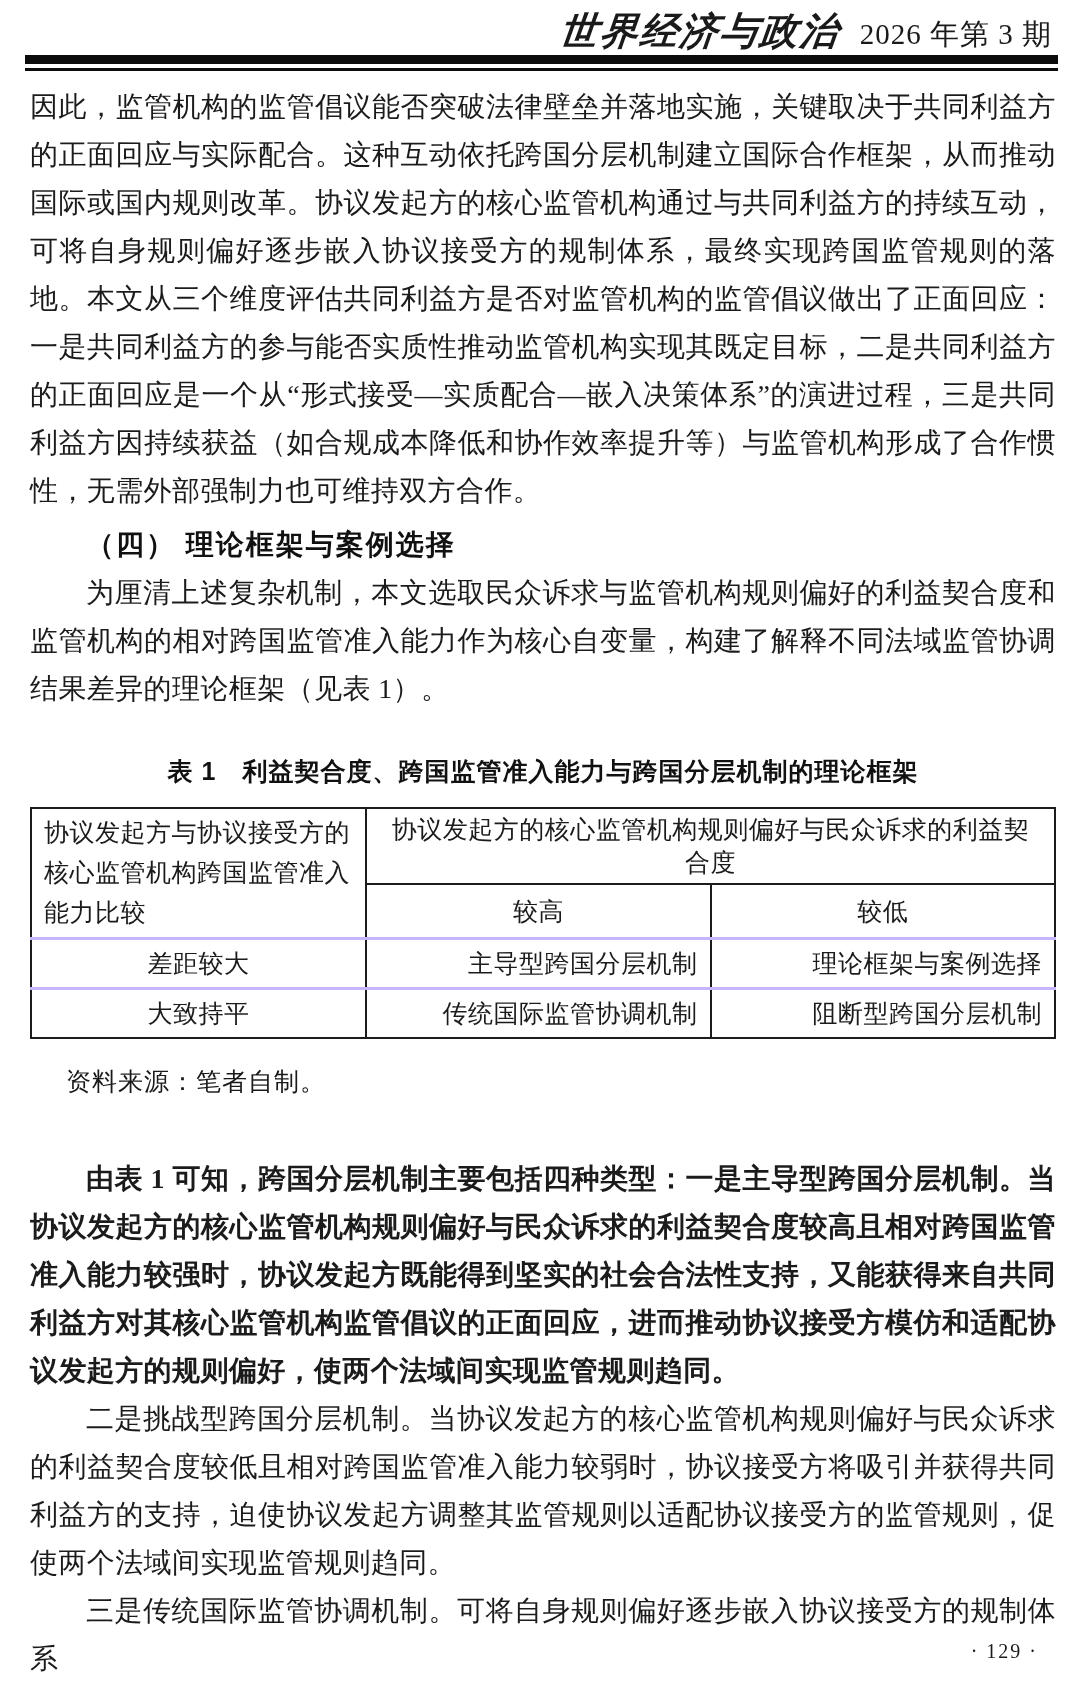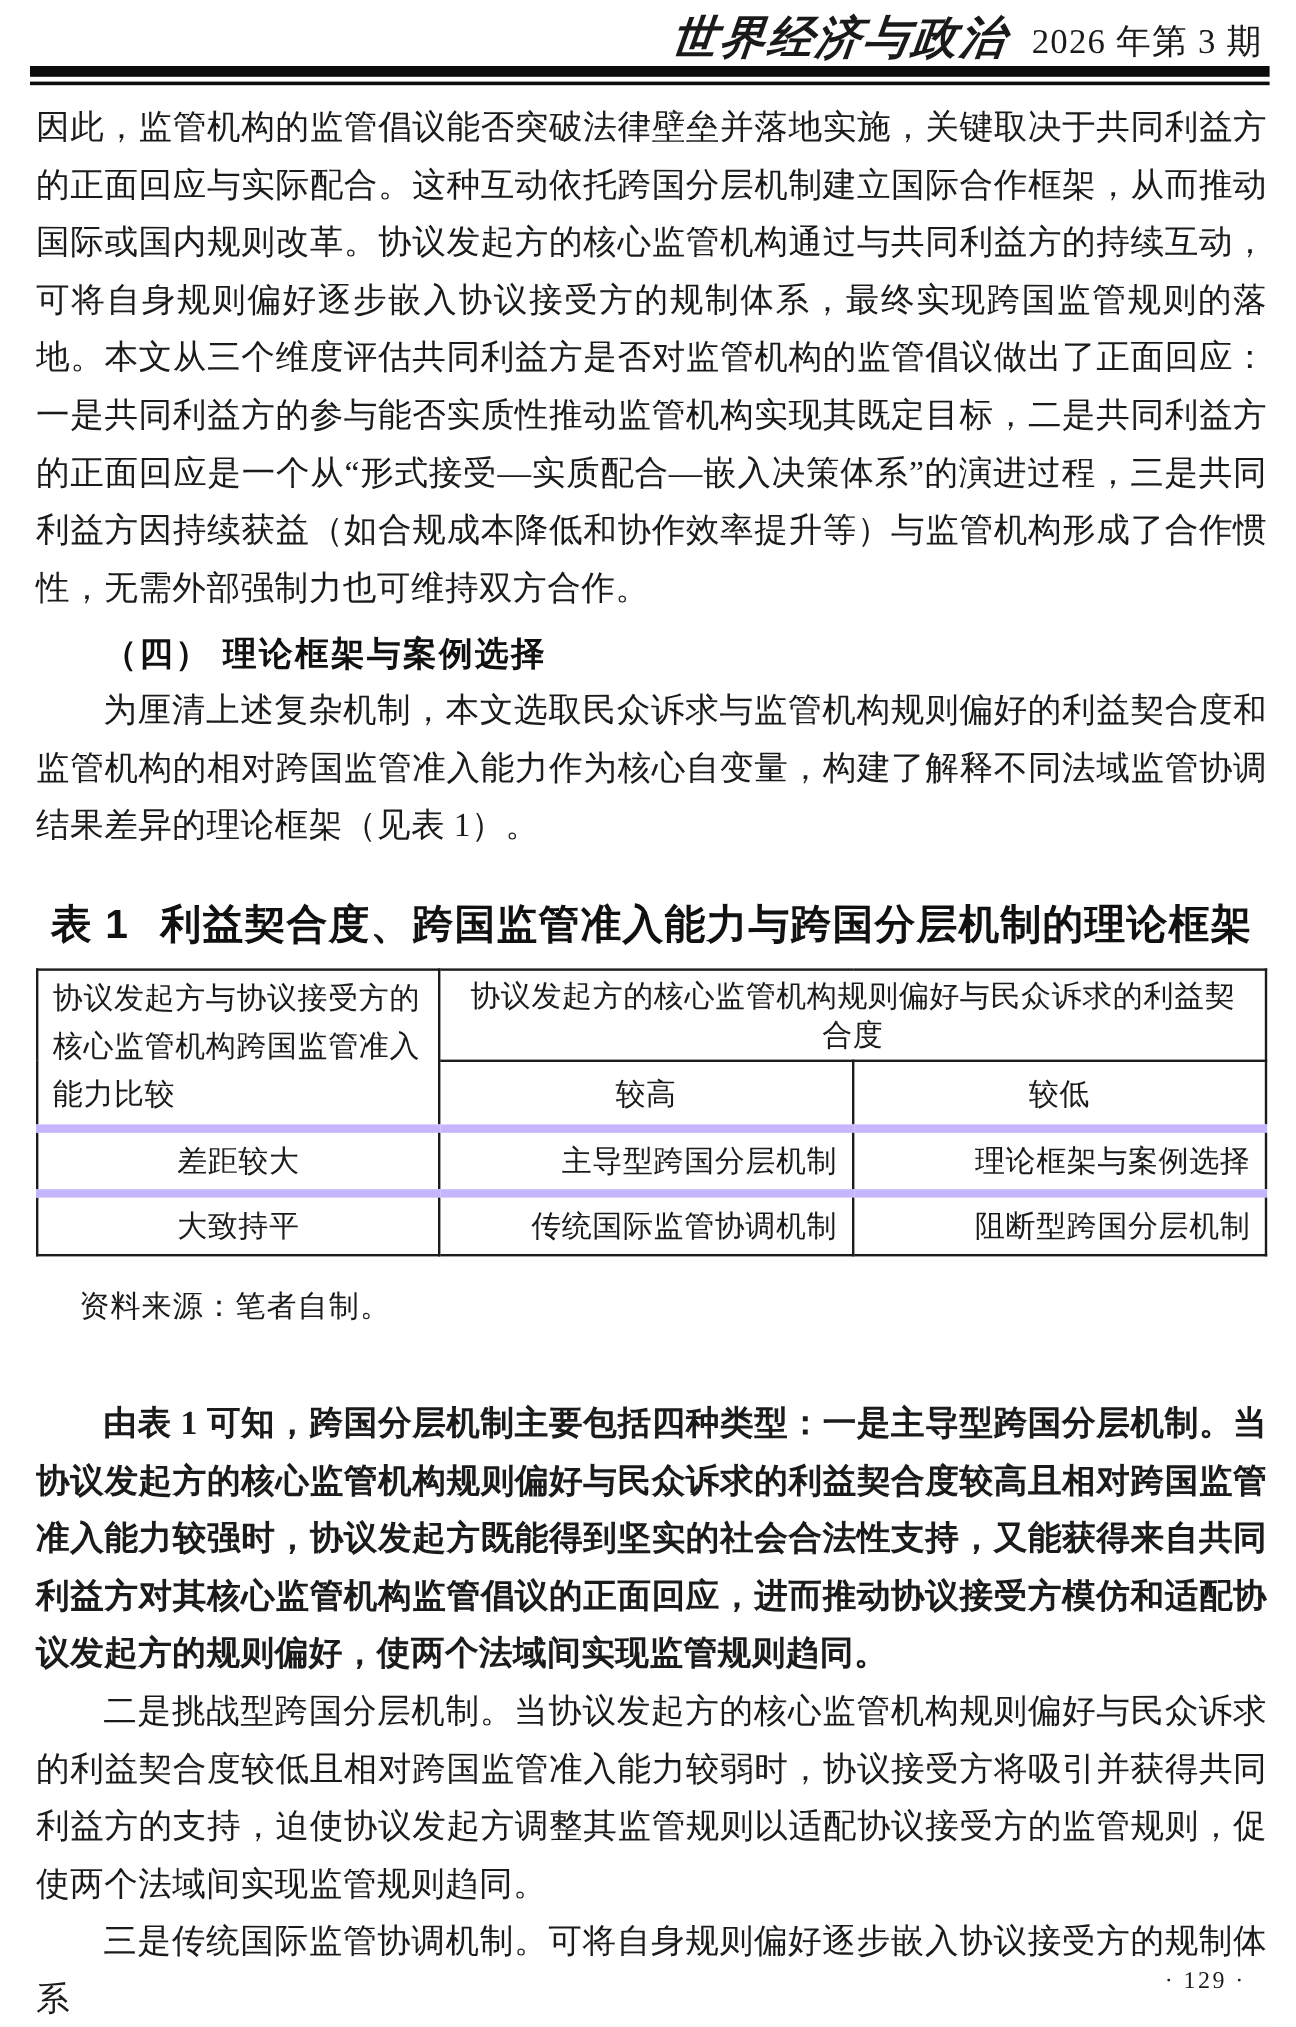--- a/index.html
+++ b/index.html
@@ -34,38 +34,38 @@
   .section-heading{
     margin:6px 0 0 0;font-family:"Liberation Sans","DejaVu Sans",sans-serif;
     font-weight:bold;font-size:28px;line-height:48px;text-indent:2em;
     letter-spacing:2px;color:#111;
   }
 
   
   .tbl-title{
     margin-top:40px;text-align:center;
     font-family:"Liberation Sans","DejaVu Sans",sans-serif;
-    font-weight:bold;font-size:34px;line-height:36px;color:#111;
+    font-weight:bold;font-size:25px;line-height:36px;color:#111;
     letter-spacing:1px;
   }
   .tbl-title .tbl-label{margin-right:26px;}
   table.framework{
     margin-top:18px;border-collapse:collapse;width:100%;
     font-size:25px;color:#1b1b1b;table-layout:fixed;
   }
   table.framework td{
     border:2px solid #1c1c1c;padding:2px 12px;vertical-align:middle;
     letter-spacing:0.5px;
   }
   td.row-head{
     width:30.2%;text-align:left;line-height:40px;padding:6px 10px 6px 12px;
   }
   td.group-head{height:70px;text-align:center;}
   td.sub-head{height:48px;text-align:center;}
-  tr.data-row td{border-top:7px solid #c4b5fd;}
+  tr.data-row td{border-top:3px solid #c4b5fd;}
   tr.data-row td{height:43px;}
   td.cell-label{text-align:center;}
   td.cell-mech{text-align:right;padding-left:16px;}
   .source-note{
     margin:26px 0 0 36px;font-size:25px;line-height:34px;letter-spacing:1px;
   }
   .para.after-table{margin-top:56px;font-weight:bold;}
 
   
   .page-footer{

